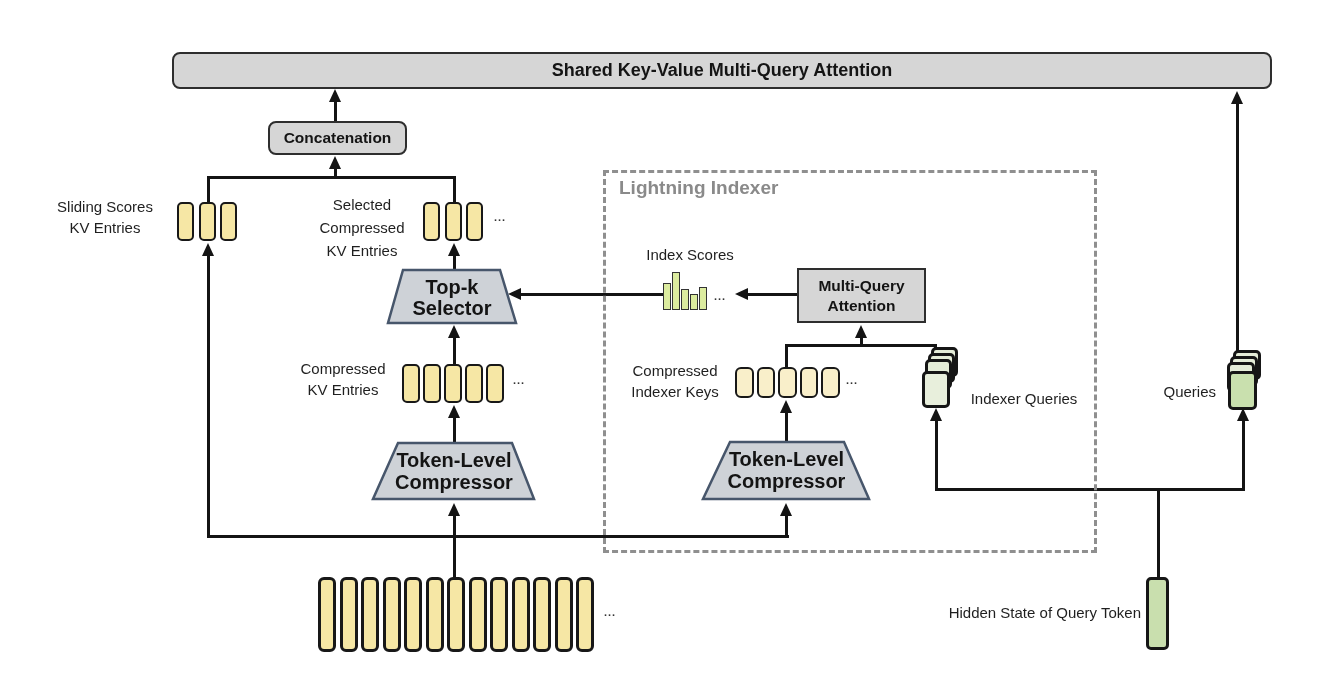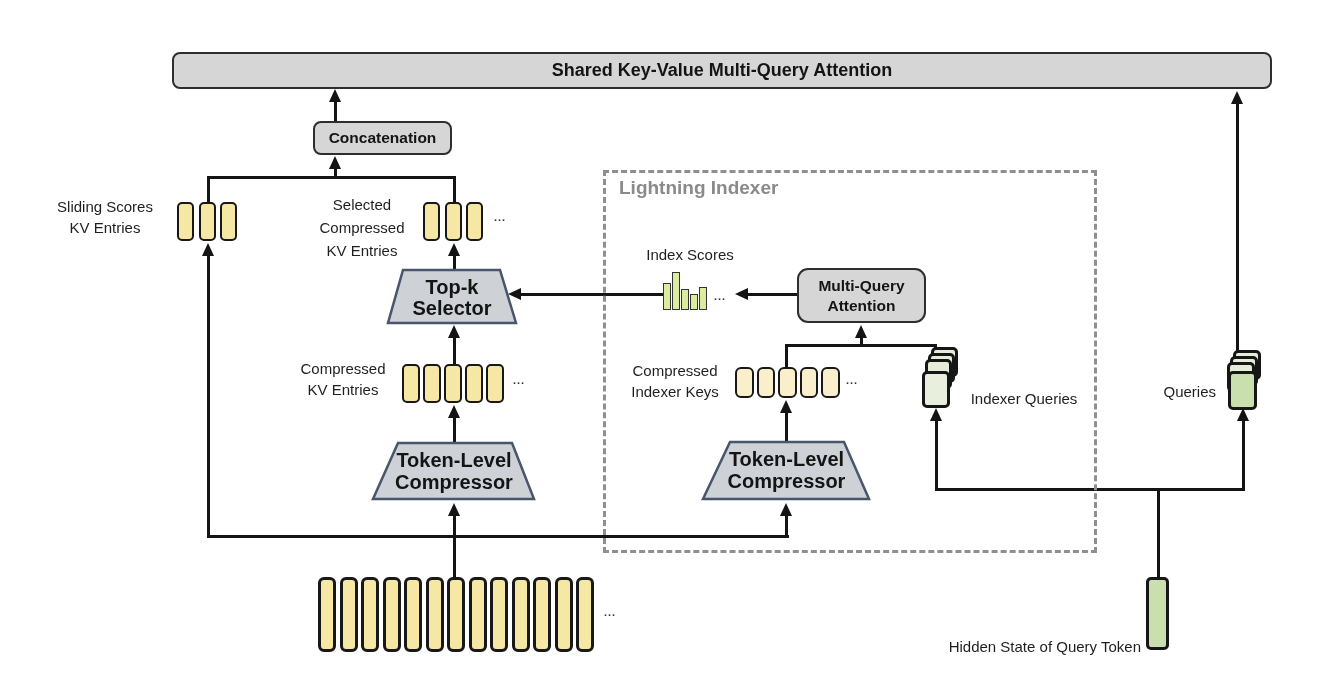--- a/index.html
+++ b/index.html
@@ -10,22 +10,22 @@
   .line{position:absolute;background:#141414;}
   .ah-up{position:absolute;width:0;height:0;border-left:6.5px solid transparent;
          border-right:6.5px solid transparent;border-bottom:13px solid #141414;}
   .ah-left{position:absolute;width:0;height:0;border-top:6.5px solid transparent;
          border-bottom:6.5px solid transparent;border-right:13px solid #141414;}
   
   .gbox{position:absolute;background:#d6d6d6;border:2.5px solid #2e2e2e;border-radius:8px;
         display:flex;align-items:center;justify-content:center;text-align:center;
         font-weight:bold;color:#141414;box-sizing:border-box;}
   #bar-shared{left:172px;top:52px;width:1100px;height:37px;font-size:18px;}
-  #box-concat{left:268px;top:121px;width:139px;height:34px;font-size:15.5px;margin-left:45px;}
-  #box-mqa{left:797px;top:268px;width:129px;height:55px;font-size:15.5px;line-height:20px;border-radius:11px;}
+  #box-concat{left:268px;top:121px;width:139px;height:34px;font-size:15.5px;}
+  #box-mqa{left:797px;top:268px;width:129px;height:55px;font-size:15.5px;line-height:20px;border-radius:0;}
   
   .trap-label{position:absolute;text-align:center;font-weight:bold;font-size:20px;
               line-height:21px;color:#141414;}
   
   #dashed-box{position:absolute;left:603px;top:170px;width:494px;height:383px;
               border:3.5px dashed #8f8f8f;box-sizing:border-box;}
   #label-lightning{position:absolute;left:619px;top:177px;font-weight:bold;font-size:19px;color:#8a8a8a;}
   
   .note{position:absolute;font-size:15px;line-height:21px;color:#1f1f1f;text-align:center;}
   .dots{position:absolute;font-size:11px;font-weight:bold;color:#333;letter-spacing:1px;}
@@ -228,15 +228,15 @@
     <span>Compressed</span><br>
     <span>KV Entries</span>
   </div>
   <div class="note" style="left:630px;top:244px;width:120px;">Index Scores</div>
   <div class="note" style="left:618px;top:360px;width:114px;">
     <span>Compressed</span><br>
     <span>Indexer Keys</span>
   </div>
   <div class="note" style="left:964px;top:388px;width:120px;text-align:center;">Indexer Queries</div>
   <div class="note" style="left:1152px;top:381px;width:64px;text-align:right;">Queries</div>
-  <div class="note" style="left:917px;top:602px;width:224px;text-align:right;margin-top:34px;">Hidden State of Query Token</div>
+  <div class="note" style="left:917px;top:602px;width:224px;text-align:right;">Hidden State of Query Token</div>
 
 </div>
 
 </body></html>

